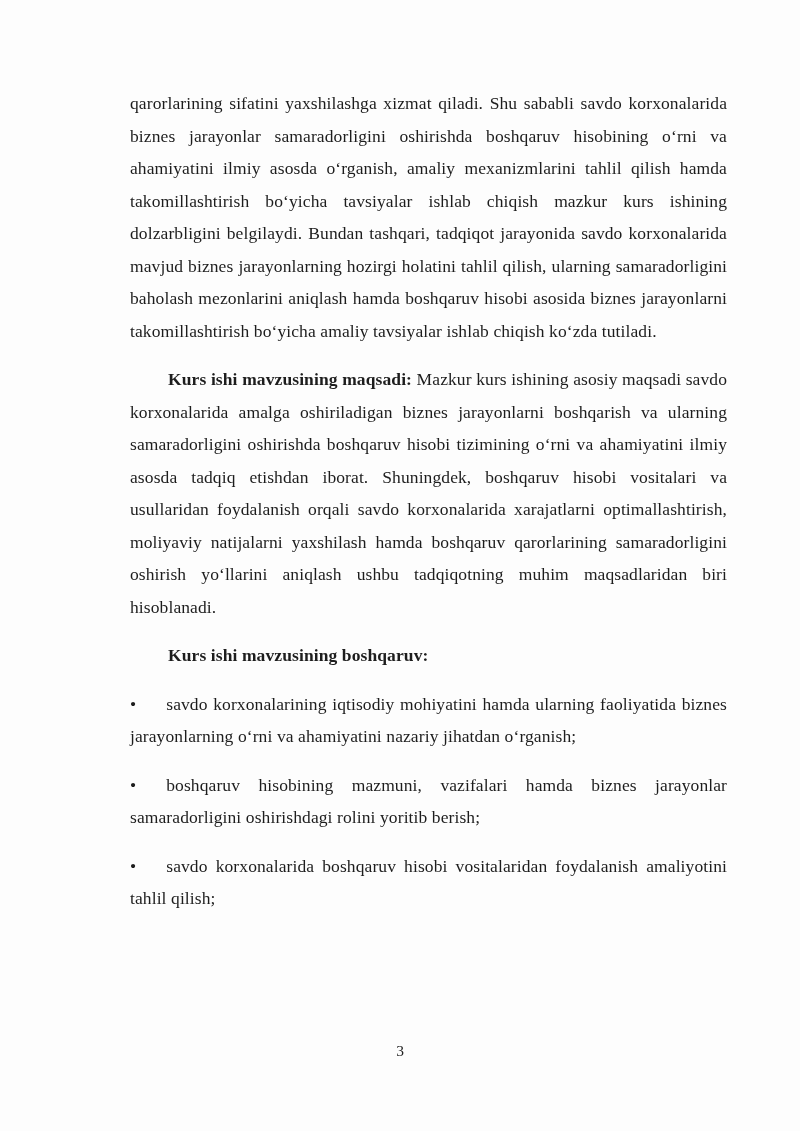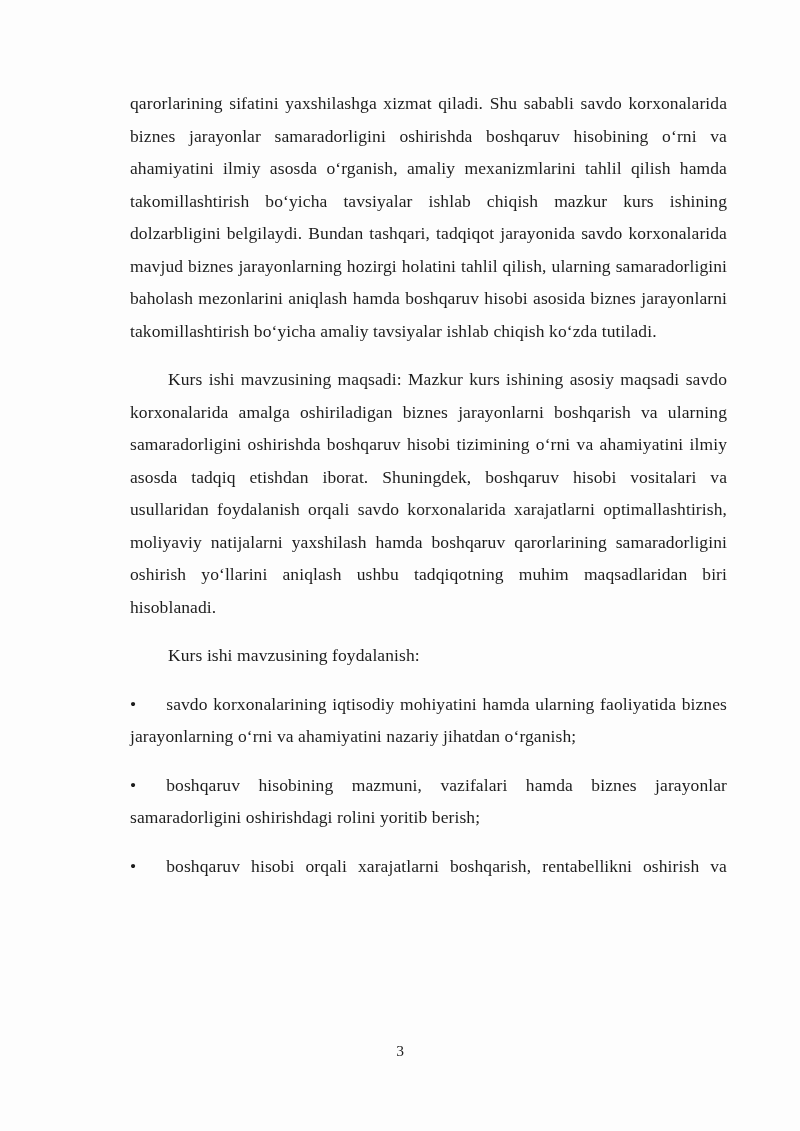--- a/index.html
+++ b/index.html
@@ -32,38 +32,38 @@
     letter-spacing: 0.1px;
   }
   .para-indent { text-indent: 38px; }
   .heading {
     font-weight: bold;
     text-indent: 38px;
   }
   .bullet-marker { display: inline-block; }
   .tab { display: inline-block; width: 30px; }
   .continues { text-align-last: justify; }
-  strong { font-weight: normal; }
+  strong { font-weight: bold; }
   .page-number {
     position: absolute;
     top: 1040px;
     left: 0;
     width: 800px;
     text-align: center;
     font-size: 15.5px;
     line-height: 22px;
     color: #222222;
   }
 </style>
 </head>
 <body>
 
 <div class="page">
   <div class="content" id="content">
       <p class="para">qarorlarining sifatini yaxshilashga xizmat qiladi. Shu sababli savdo korxonalarida biznes jarayonlar samaradorligini oshirishda boshqaruv hisobining o‘rni va ahamiyatini ilmiy asosda o‘rganish, amaliy mexanizmlarini tahlil qilish hamda takomillashtirish bo‘yicha tavsiyalar ishlab chiqish mazkur kurs ishining dolzarbligini belgilaydi. Bundan tashqari, tadqiqot jarayonida savdo korxonalarida mavjud biznes jarayonlarning hozirgi holatini tahlil qilish, ularning samaradorligini baholash mezonlarini aniqlash hamda boshqaruv hisobi asosida biznes jarayonlarni takomillashtirish bo‘yicha amaliy tavsiyalar ishlab chiqish ko‘zda tutiladi.</p>
       <p class="para para-indent"><strong>Kurs ishi mavzusining maqsadi:</strong> Mazkur kurs ishining asosiy maqsadi savdo korxonalarida amalga oshiriladigan biznes jarayonlarni boshqarish va ularning samaradorligini oshirishda boshqaruv hisobi tizimining o‘rni va ahamiyatini ilmiy asosda tadqiq etishdan iborat. Shuningdek, boshqaruv hisobi vositalari va usullaridan foydalanish orqali savdo korxonalarida xarajatlarni optimallashtirish, moliyaviy natijalarni yaxshilash hamda boshqaruv qarorlarining samaradorligini oshirish yo‘llarini aniqlash ushbu tadqiqotning muhim maqsadlaridan biri hisoblanadi.</p>
-      <p class="para heading"><strong>Kurs ishi mavzusining foydalanish:</strong></p>
+      <p class="para heading"><strong>Kurs ishi mavzusining boshqaruv:</strong></p>
       <p class="para bullet"><span class="bullet-marker">•</span><span class="tab"></span>savdo korxonalarining iqtisodiy mohiyatini hamda ularning faoliyatida biznes jarayonlarning o‘rni va ahamiyatini nazariy jihatdan o‘rganish;</p>
       <p class="para bullet"><span class="bullet-marker">•</span><span class="tab"></span>boshqaruv hisobining mazmuni, vazifalari hamda biznes jarayonlar samaradorligini oshirishdagi rolini yoritib berish;</p>
-      <p class="para bullet continues"><span class="bullet-marker">•</span><span class="tab"></span>boshqaruv hisobi orqali xarajatlarni boshqarish, rentabellikni oshirish va</p>
+      <p class="para bullet"><span class="bullet-marker">•</span><span class="tab"></span>savdo korxonalarida boshqaruv hisobi vositalaridan foydalanish amaliyotini tahlil qilish;</p>
     </div>
   <div class="page-number">3</div>
 </div>
 
 </body></html>

